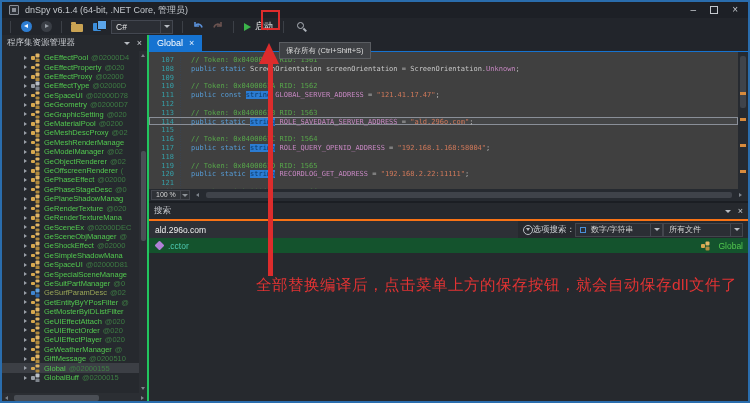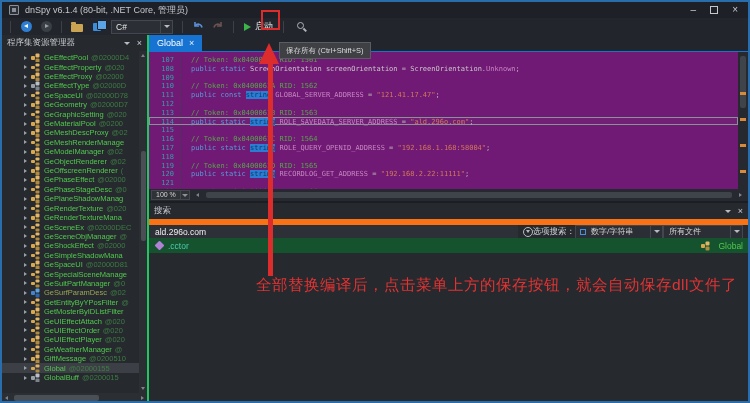--- a/index.html
+++ b/index.html
@@ -69,21 +69,21 @@
   .tri-l { width:0;height:0;border-top:2.5px solid transparent;border-bottom:2.5px solid transparent;border-right:3.5px solid #7d838b; }
   .tri-r { width:0;height:0;border-top:2.5px solid transparent;border-bottom:2.5px solid transparent;border-left:3.5px solid #7d838b; margin-left:auto; }
 
   
   .main-col { flex:1; display:flex; flex-direction:column; min-width:0; }
   .tabbar { height:17px; background:#22252b; display:flex; border-bottom:1px solid #1673d1; }
   .tab { display:flex; align-items:center; gap:6px; background:#1673d1; color:#fff; font-size:9px; padding:0 8px; }
   .tab-close { color:#e8f2ff; font-size:9px; }
 
   
-  .code-wrap { height:137px; background:#701a75; position:relative; display:flex; overflow:hidden; }
+  .code-wrap { height:137px; background:#404040; position:relative; display:flex; overflow:hidden; }
   .code-scroll { flex:1; padding-top:3px; overflow:hidden; font-family:"DejaVu Sans Mono", monospace; font-size:7px; }
   .code-line { display:flex; height:8.8px; line-height:8.8px; white-space:pre; border:1px solid transparent; }
   .code-line.selected { border-color:#8a8f98; background:rgba(120,125,135,.08); }
   .lnum { width:30px; flex:none; text-align:right; color:#35a0a8; padding-right:6px; }
   .ltext { padding-left:10px; border-left:1px dotted #39434f; }
   .cm { color:#57a64a; } .kw { color:#569cd6; } .ty { color:#c8c8c8; }
   .fl { color:#c586c0; } .st { color:#d1795a; } .pu { color:#b4b4b4; }
   .hl { background:#2b7cd3; color:#0d3a66; }
   .code-vscroll { width:10px; background:#262a30; position:relative; flex:none; }
   .code-vscroll .thumb { position:absolute; left:2px; width:6px; top:4px; height:52px; background:#3f434a; border-radius:2px; }
@@ -92,21 +92,21 @@
   
   .code-bottom { height:12px; background:#262a30; display:flex; align-items:center; gap:2px; padding:0 2px; }
   .zoom-box { display:flex; align-items:center; height:10px; }
   .zoom-val { background:#2f3237; border:1px solid #43464d; color:#d6d6d6; font-size:7px; height:10px; line-height:8px; padding:0 4px; }
   .zoom-arrow { width:9px; height:10px; background:#2f3237; border:1px solid #43464d; border-left:none; display:flex; align-items:center; justify-content:center; }
   .code-hscroll { flex:1; position:relative; height:10px; display:flex; align-items:center; padding:0 4px; }
   .code-hscroll .thumb { position:absolute; left:14px; right:14px; top:2px; height:6px; background:#3f434a; border-radius:2px; }
 
   
   .search-panel { flex:1; display:flex; flex-direction:column; background:#26292e; border-top:2px solid #1b1e23; }
-  .search-inputrow { height:19px; display:flex; align-items:center; background:#26292e; border-top:6px solid #f97316; }
+  .search-inputrow { height:19px; display:flex; align-items:center; background:#26292e; border-top:2px solid #f97316; }
   .search-input { flex:1; height:100%; background:#2d3036; display:flex; align-items:center; padding:0 6px; color:#f0f0f0; font-size:8.5px; }
   .opt-area { display:flex; align-items:center; gap:0; padding:0 5px; }
   .circle-chev { width:10px; height:10px; border:1px solid #b8bcc2; border-radius:50%; display:flex; align-items:center; justify-content:center; }
   .circle-chev .chev-down { border-top-width:3px; border-left-width:2.5px; border-right-width:2.5px; }
   .opt-label, .search-label { color:#cfd2d6; font-size:8.5px; white-space:nowrap; }
   .filter-combo { display:flex; align-items:center; height:14px; border:1px solid #43464d; background:#2b2e34; }
   .filter-combo .fc-text { color:#d6d6d6; font-size:8px; padding:0 5px; white-space:nowrap; }
   .sq-icon { width:6px; height:6px; border:1.5px solid #4a90d9; margin-left:4px; }
   .result-row { height:15px; display:flex; align-items:center; background:#14532d; padding:0 5px; }
   .method-icon { width:7px; height:7px; background:#b180d7; border-radius:1px; transform:rotate(45deg); margin:0 5px 0 2px; }
@@ -125,21 +125,21 @@
   .annotation { position:absolute; left:254px; top:273px; color:#e23333; font-size:15.5px; letter-spacing:.5px;
                 white-space:nowrap; z-index:70; }
 </style>
 </head>
 <body>
 
 <div class="window">
 
   <div class="titlebar">
     <div class="app-icon"></div>
-    <div class="title-text">dnSpy v6.1.4 (80-bit, .NET Core, 管理员)</div>
+    <div class="title-text">dnSpy v6.1.4 (64-bit, .NET Core, 管理员)</div>
     <div class="win-controls">
       <div class="win-btn">–</div>
       <div class="maxi"></div>
       <div class="win-btn">×</div>
     </div>
   </div>
 
   <div class="menubar">
     <div class="tb-sep"></div>
     <div class="tb-btn">

